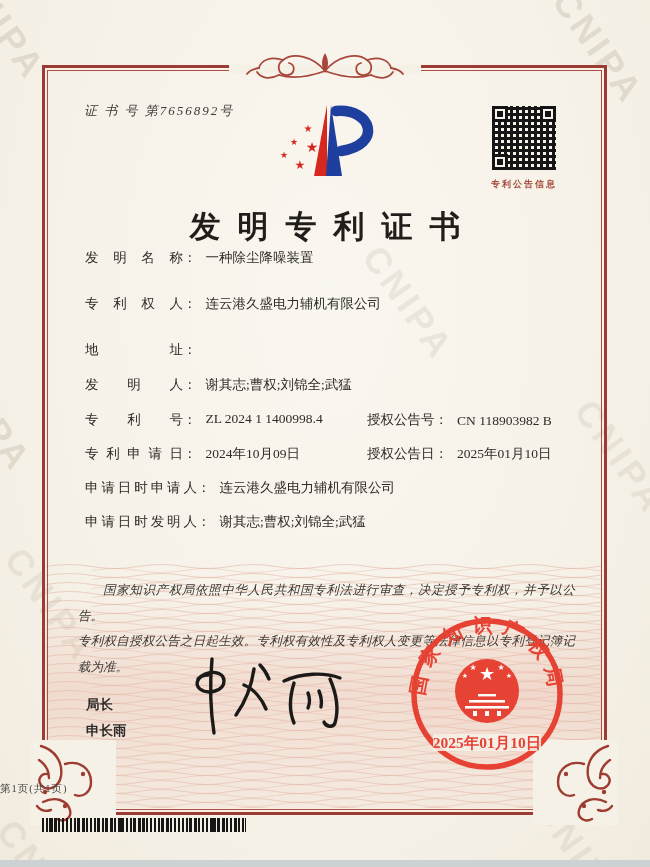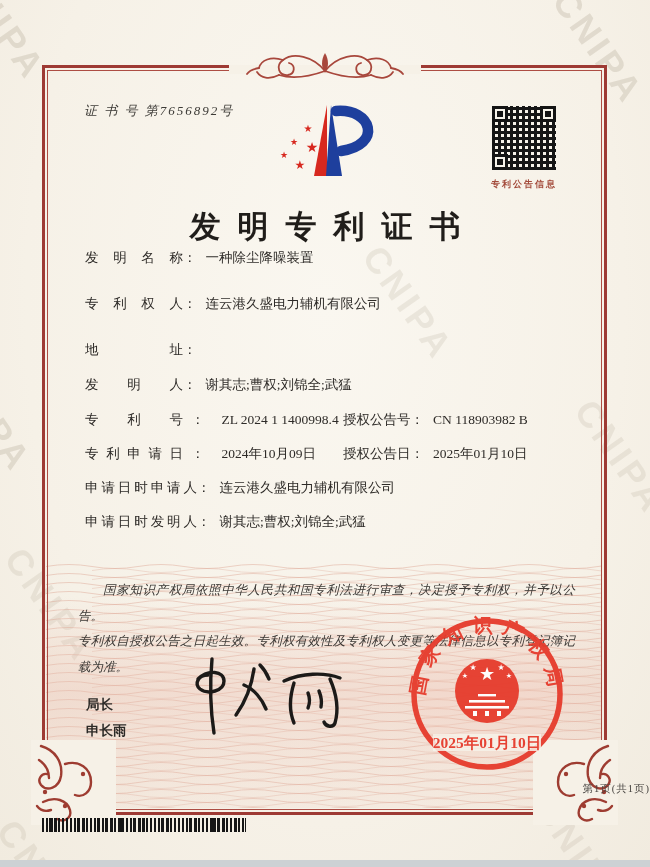--- a/index.html
+++ b/index.html
@@ -38,35 +38,35 @@
 
   .title{position:absolute;left:0;right:0;top:192px;text-align:center;
     font-size:31px;font-weight:bold;letter-spacing:17px;padding-left:17px;color:#201d1a;margin-top:14px;}
 
   .fields{position:absolute;left:85px;top:249px;width:495px;font-size:13.5px;}
   .frow{display:flex;align-items:baseline;white-space:nowrap;}
   .mb-lg{margin-bottom:28px}.mb-md{margin-bottom:17px}.mb-sm{margin-bottom:16px}
   .lbl{display:inline-block;width:98px;text-align:justify;text-align-last:justify;text-justify:inter-character;}
   .lbl-long{display:inline-block;width:112px;text-align:justify;text-align-last:justify;text-justify:inter-character;}
   .colon{margin-right:9px;}
-  .cell-left{width:258px;display:flex;align-items:center;gap:8px;}
-  .cell-right{display:flex;align-items:center;}
+  .cell-left{width:258px;display:flex;align-items:flex-start;}
+  .cell-right{display:flex;align-items:flex-end;margin-left:24px;}
 
   .legal{position:absolute;left:78px;top:578px;width:497px;font-size:12.5px;line-height:2.05;
     font-style:italic;color:#3b3835;text-align:justify;}
   .legal .l1{text-indent:2em;}
 
   .officer{position:absolute;left:86px;top:692px;font-family:"Liberation Sans","DejaVu Sans",sans-serif;
     font-size:13.5px;font-weight:700;color:#2c2a27;line-height:26px;}
 
   .sig{position:absolute;left:168px;top:645px;width:190px;height:100px;}
 
   .seal{position:absolute;left:407px;top:614px;width:160px;height:160px;opacity:.95;}
 
-  .footer{position:absolute;left:0;right:0;top:782px;text-align:right;
+  .footer{position:absolute;left:0;right:0;top:782px;text-align:left;
     font-size:10.5px;letter-spacing:1px;color:#474440;}
 
   .barcode{position:absolute;left:42px;top:818px;width:204px;height:14px;
     background-image:
       repeating-linear-gradient(90deg,#161616 0 2px,rgba(0,0,0,0) 2px 4px),
       repeating-linear-gradient(90deg,#161616 0 1px,rgba(0,0,0,0) 1px 7px),
       repeating-linear-gradient(90deg,rgba(0,0,0,0) 0 9px,#161616 9px 11px,rgba(0,0,0,0) 11px 23px);}
 
   .orn-top{position:absolute;left:225px;top:44px;width:200px;height:52px;}
   .flourish{position:absolute;width:85px;height:85px;background:#f6f1e7;}

